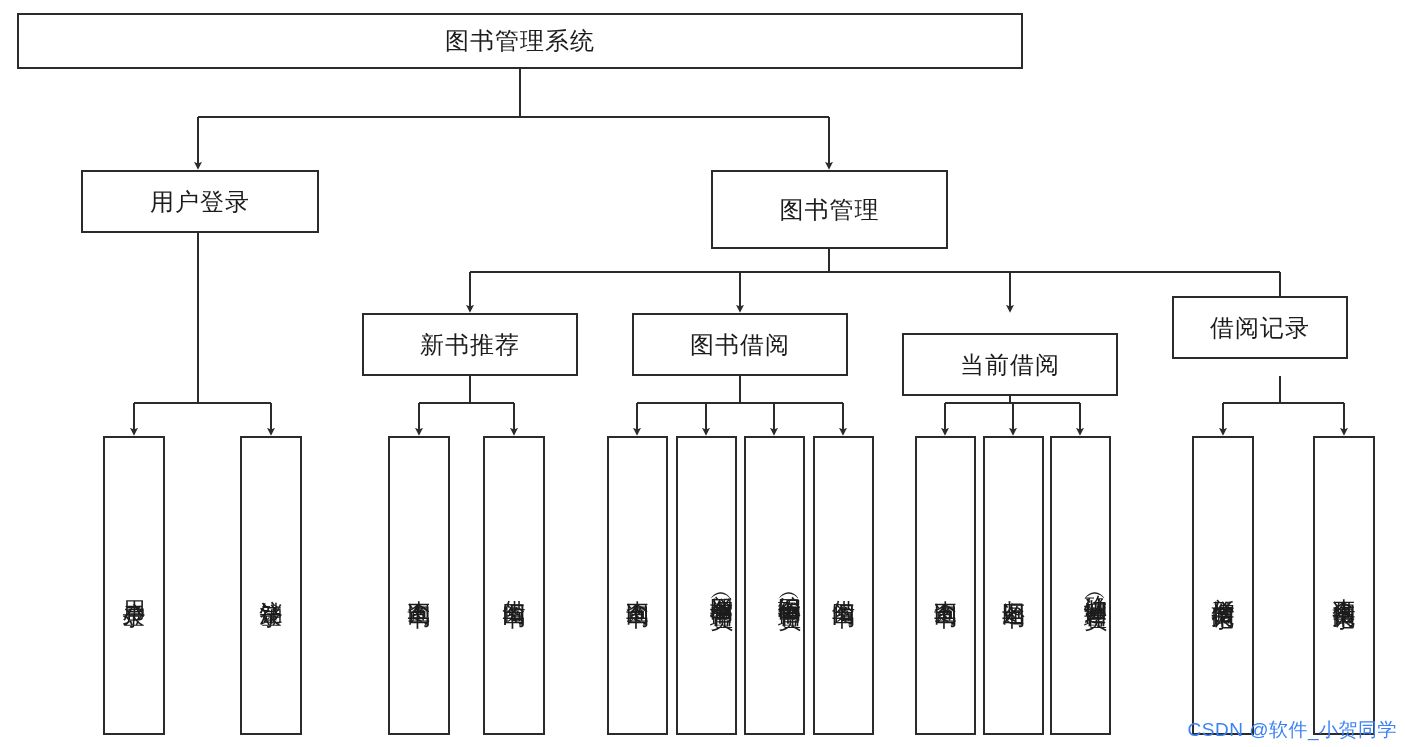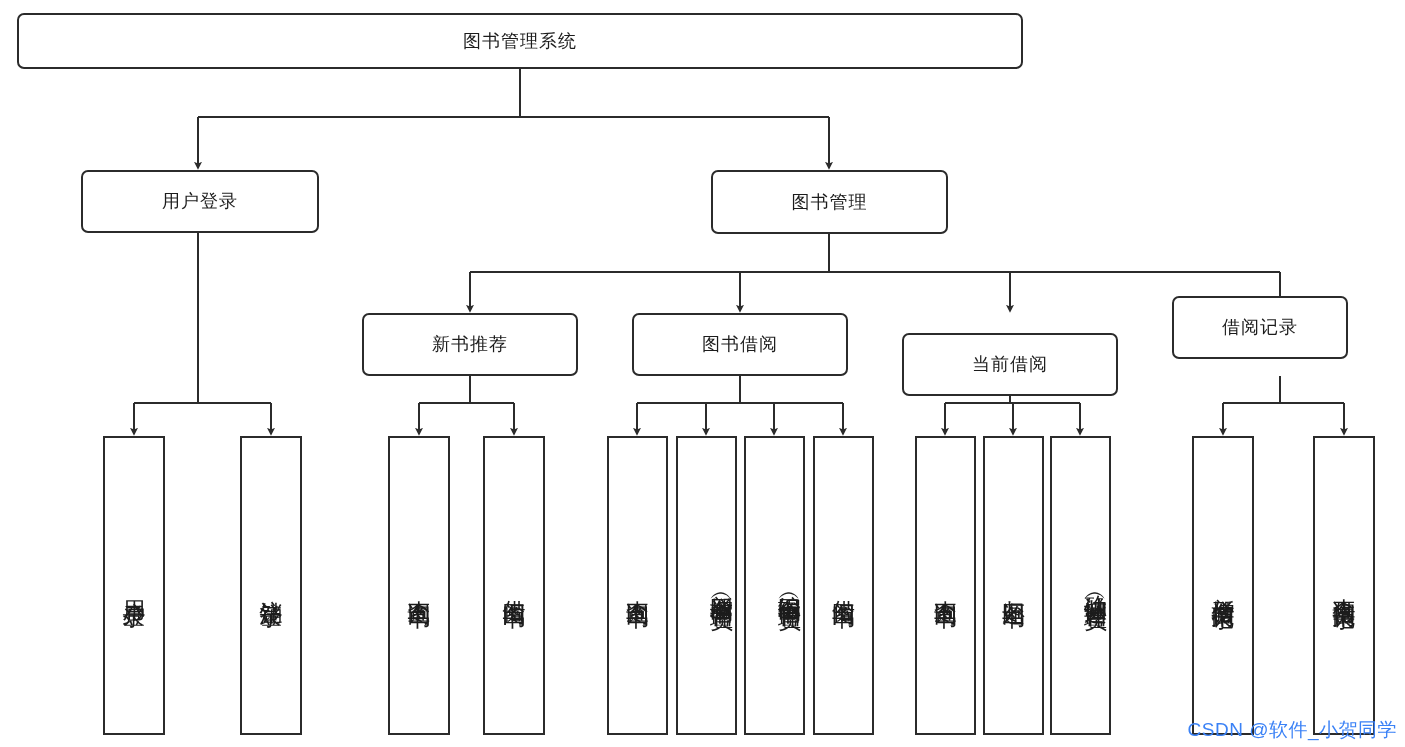--- a/index.html
+++ b/index.html
@@ -29,24 +29,23 @@
     position: absolute;
     box-sizing: border-box;
     border: 2px solid #2b2b2b;
     background: #ffffff;
     display: flex;
     align-items: center;
     justify-content: center;
     color: #1c1c1c;
   }
   .node.h {
-    font-size: 18px;
+    font-size: 24px;
     letter-spacing: 1px;
     line-height: 1.15;
-    border-radius: 7px;
   }
   .node.v {
     writing-mode: vertical-rl;
     text-orientation: upright;
     font-size: 23px;
     line-height: 1.18;
     letter-spacing: 2px;
     padding: 4px 0;
     align-items: center;
     justify-content: center;
@@ -127,21 +126,21 @@
     </g>
   </svg>
 
   <div class="node h" style="left:17px; top:13px; width:1006px; height:56px;">
     <span class="node-label">图书管理系统</span>
   </div>
 
   <div class="node h" style="left:81px; top:170px; width:238px; height:63px;">
     <span class="node-label">用户登录</span>
   </div>
-  <div class="node h" style="left:711px; top:170px; width:237px; height:64px;">
+  <div class="node h" style="left:711px; top:170px; width:237px; height:79px;">
     <span class="node-label">图书管理</span>
   </div>
 
   <div class="node h" style="left:632px; top:313px; width:216px; height:63px;">
     <span class="node-label">图书借阅</span>
   </div>
   <div class="node h" style="left:362px; top:313px; width:216px; height:63px;">
     <span class="node-label">新书推荐</span>
   </div>
   <div class="node h" style="left:902px; top:313px; width:216px; height:63px;margin-top:20px;">

